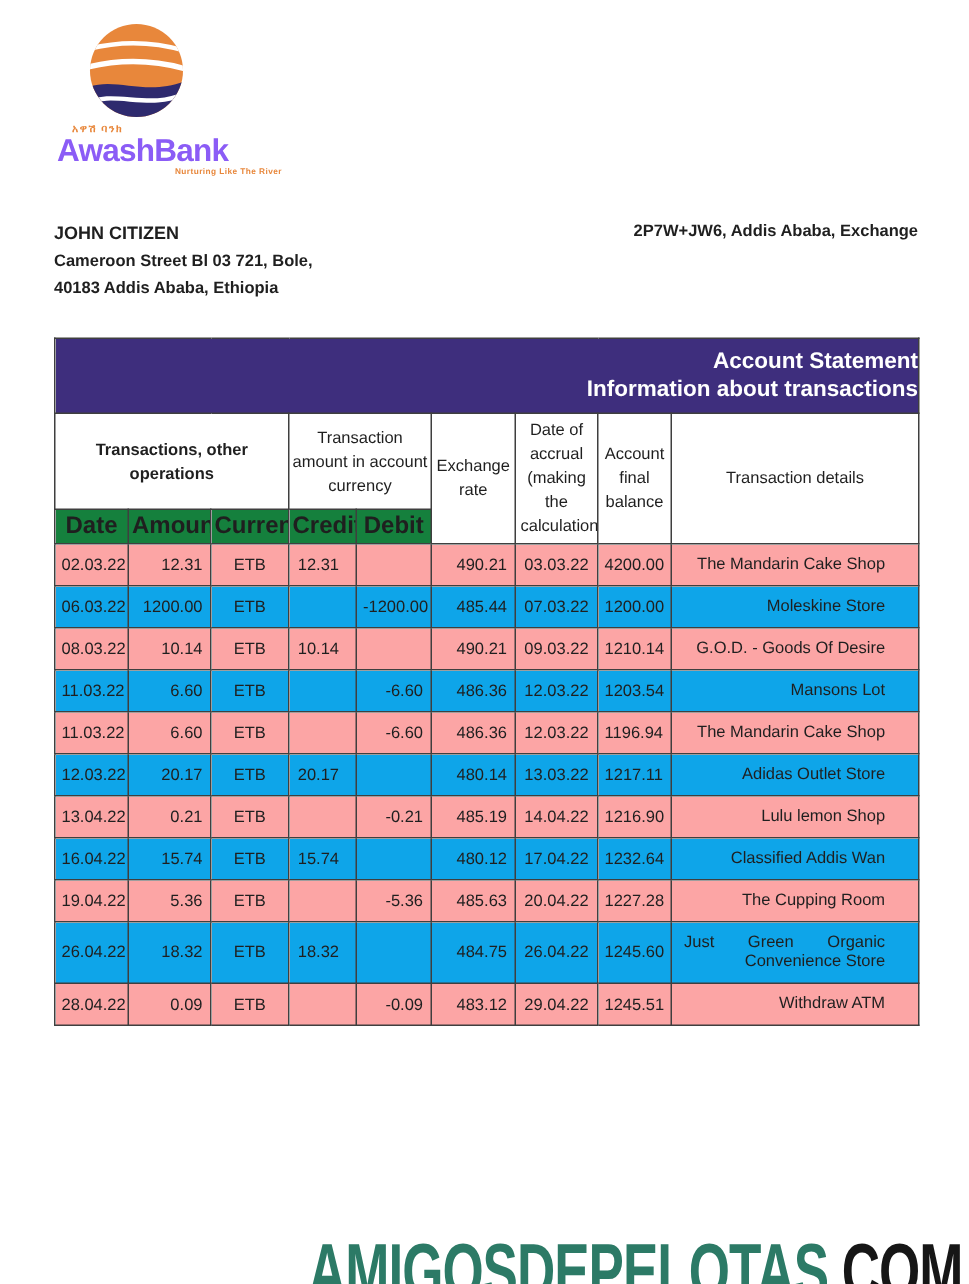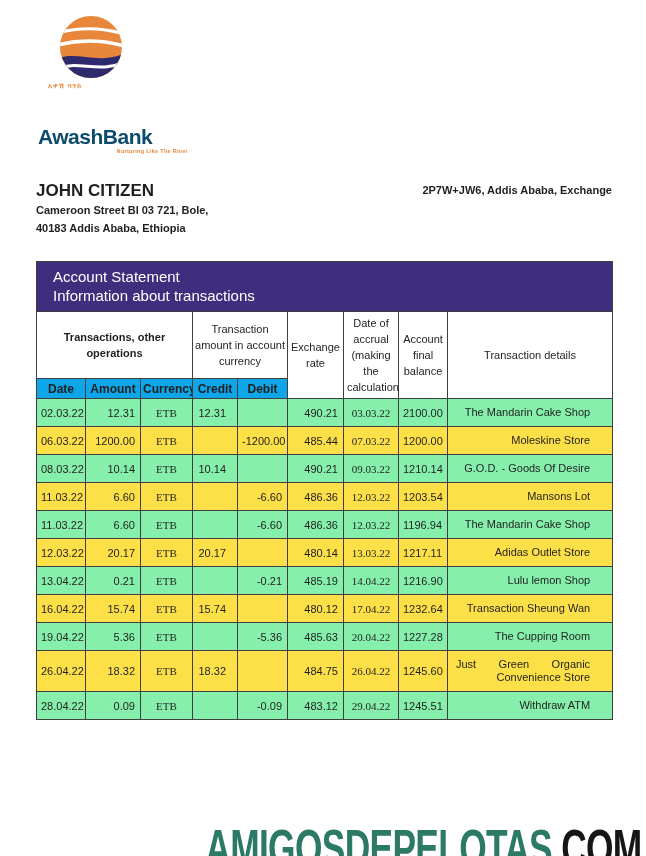--- a/index.html
+++ b/index.html
@@ -15,74 +15,74 @@
   .page { padding: 14px 34px 0 36px; }
 
   
   .logo-block { width: 150px; margin-left: 2px; }
   .logo-sphere { display: block; margin-left: 20px; width: 66px; height: 66px; }
   .logo-amharic {
     color: #E8873B; font-size: 7px; font-weight: 700;
     margin: 2px 0 0 10px; letter-spacing: 1px;
   }
   .logo-name {
-    color: #0c4a6e; font-size: 21px; font-weight: 700;
-    letter-spacing: -0.5px; line-height: 21px; margin-top: 36px;
+    color: #8b5cf6; font-size: 21px; font-weight: 700;
+    letter-spacing: -0.5px; line-height: 21px;
   }
   .logo-tagline {
     color: #E8873B; font-size: 5.5px; font-weight: 700;
     text-align: right; margin-top: 1px; letter-spacing: 0.3px;
   }
 
   
   .info-row {
     display: flex; justify-content: space-between;
     margin-top: 27px; font-weight: 700;
   }
   .customer-block { font-size: 11px; line-height: 18px; }
-  .customer-name { font-size: 17px; line-height: 20px; }
+  .customer-name { font-size: 12px; line-height: 20px; }
   .contact-block { font-size: 11px; line-height: 18px; text-align: right; }
 
   
   .stmt-table {
     border-collapse: collapse;
     width: 576px;
     margin-top: 24px;
     table-layout: fixed;
     font-size: 11px;
   }
   .stmt-table th, .stmt-table td {
     border: 1px solid #3f3f3f;
     vertical-align: middle;
     overflow: hidden;
   }
   .band-cell { background: #3E2E7D; padding: 5px 0 6px 0; border: 1px solid #2a2a2a; }
   .band-title, .band-subtitle {
-    color: #fff; text-align: left; font-weight: 400;
+    color: #fff; text-align: right; font-weight: 700;
     font-size: 15px; line-height: 19px; padding-left: 16px;
   }
   .group-h {
     background: #fff; font-size: 11px; text-align: center;
     vertical-align: top; padding: 3px 2px; line-height: 16px;
     height: 64px; font-weight: 400;
   }
   .group-h.bold { font-weight: 700; }
   .tall-h {
     background: #fff; font-size: 11px; font-weight: 400;
     text-align: center; vertical-align: top; padding: 3px 3px; line-height: 16px;
   }
   .sub-h {
-    background: #0ea5e9; font-weight: 700; font-size: 12px;
+    background: #15803d; font-weight: 700; font-size: 16px;
     text-align: center; padding: 2px 2px; height: 18px;
   }
   .stmt-table td { padding: 7px 4px; line-height: 12px; }
-  tr.shade td { background: #86efac; }
-  tr.plain td { background: #fde047; }
+  tr.shade td { background: #fca5a5; }
+  tr.plain td { background: #0ea5e9; }
   td.al { text-align: left; padding-left: 4px; }
-  td.ac { text-align: center; font-family: Liberation Serif, serif; }
+  td.ac { text-align: center; }
   td.ar { text-align: right; padding-right: 5px; }
   td.cr { text-align: right; padding-right: 11px; }
   td.details {
     text-align: justify; text-align-last: right;
     padding-right: 22px; padding-left: 8px; line-height: 13px;
   }
 
   
   .footer {
     position: absolute; right: 4px; top: 822px;
@@ -171,21 +171,21 @@
     </thead>
     <tbody>
         <tr class="shade">
           <td class="al">02.03.22</td>
           <td class="ar">12.31</td>
           <td class="ac">ETB</td>
           <td class="cr">12.31</td>
           <td class="ar"></td>
           <td class="ar">490.21</td>
           <td class="ac">03.03.22</td>
-          <td class="ar">2100.00</td>
+          <td class="ar">4200.00</td>
           <td class="details">The Mandarin Cake Shop</td>
         </tr>
         <tr class="plain">
           <td class="al">06.03.22</td>
           <td class="ar">1200.00</td>
           <td class="ac">ETB</td>
           <td class="cr"></td>
           <td class="ar">-1200.00</td>
           <td class="ar">485.44</td>
           <td class="ac">07.03.22</td>
@@ -249,21 +249,21 @@
         </tr>
         <tr class="plain">
           <td class="al">16.04.22</td>
           <td class="ar">15.74</td>
           <td class="ac">ETB</td>
           <td class="cr">15.74</td>
           <td class="ar"></td>
           <td class="ar">480.12</td>
           <td class="ac">17.04.22</td>
           <td class="ar">1232.64</td>
-          <td class="details">Transaction Sheung Wan</td>
+          <td class="details">Classified Addis Wan</td>
         </tr>
         <tr class="shade">
           <td class="al">19.04.22</td>
           <td class="ar">5.36</td>
           <td class="ac">ETB</td>
           <td class="cr"></td>
           <td class="ar">-5.36</td>
           <td class="ar">485.63</td>
           <td class="ac">20.04.22</td>
           <td class="ar">1227.28</td>

